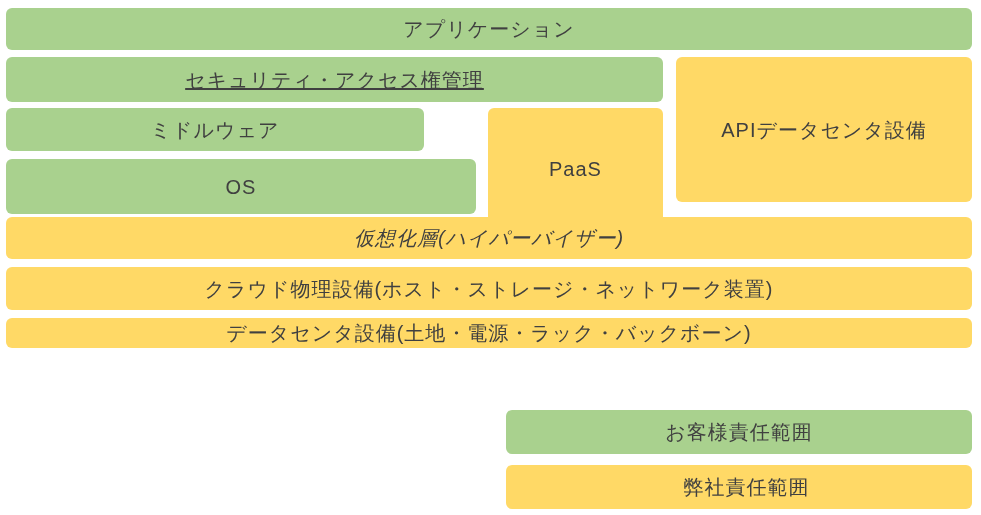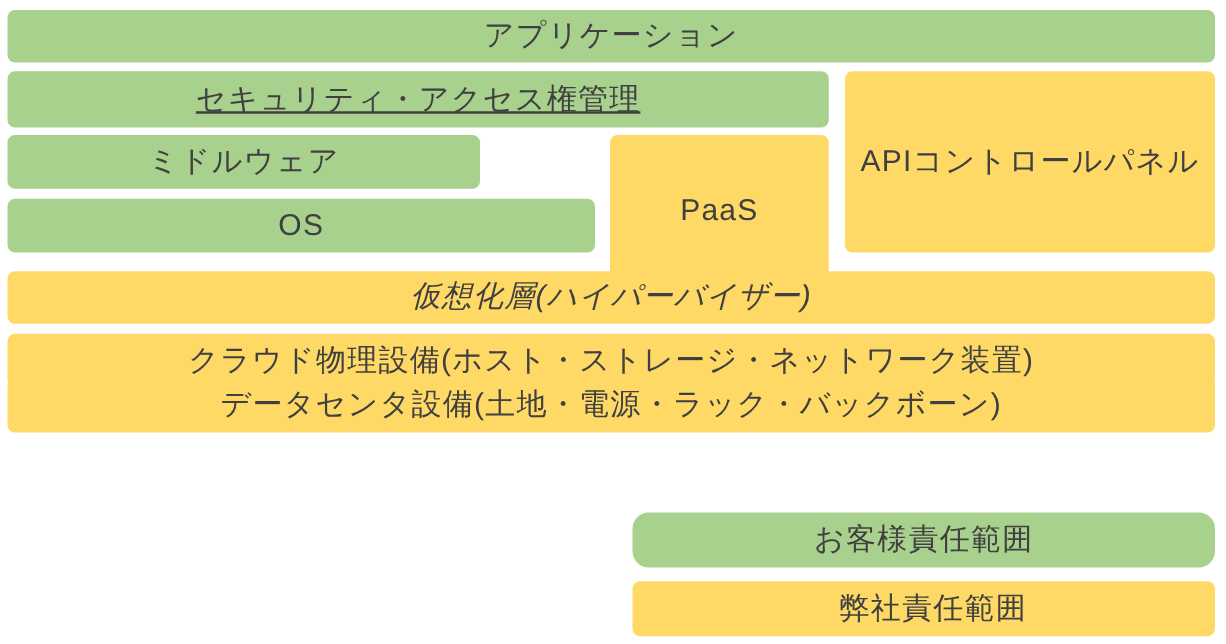--- a/index.html
+++ b/index.html
@@ -9,63 +9,63 @@
     background:#ffffff;
     font-family:"Liberation Sans","DejaVu Sans",sans-serif;
     overflow:hidden;
   }
   .block{
     position:absolute;
     display:flex;
     align-items:center;
     justify-content:center;
     border-radius:6px;
-    font-size:24px;
+    font-size:20px;
     color:#404040;
     letter-spacing:1px;
     text-align:center;
     line-height:1.3;
     box-sizing:border-box;
   }
   .green{background:#A9D18E;}
   .yellow{background:#FFD966;}
 
   
   .r-app          {left:6px;  top:8px;   width:966px; height:42px;}
   .r-security     {left:6px;  top:57px;  width:657px; height:45px;text-decoration:underline;}
-  .r-middleware   {left:6px;  top:108px; width:378px; height:43px;}
-  .r-os           {left:6px;  top:159px; width:470px; height:43px;}
+  .r-middleware   {left:6px;  top:108px; width:418px; height:43px;}
+  .r-os           {left:6px;  top:159px; width:470px; height:55px;}
   .r-paas         {left:488px;top:108px; width:175px; height:122px;}
   .r-api          {left:676px;top:57px;  width:296px; height:145px; flex-direction:row;}
   .r-virt         {left:6px;  top:217px; width:966px; height:42px;font-style:italic;}
   .r-physical     {left:6px;  top:267px; width:966px; height:43px;text-align:right;}
-  .r-datacenter   {left:6px;  top:302px; width:966px; height:44px;}
+  .r-datacenter   {left:6px;  top:318px; width:966px; height:30px;}
 
   
-  .r-legend-customer{left:506px;top:410px;width:466px;height:44px;border-radius:13px;}
+  .r-legend-customer{left:506px;top:410px;width:466px;height:44px;}
   .r-legend-provider{left:506px;top:465px;width:466px;height:44px;padding-left:15px;}
 </style>
 </head>
 <body>
 
 <div class="canvas">
 
   <div class="block green r-app">アプリケーション</div>
 
   <div class="block green r-security">セキュリティ・アクセス権管理</div>
 
   <div class="block green r-middleware">ミドルウェア</div>
 
   <div class="block green r-os">OS</div>
 
   <div class="block yellow r-paas">PaaS</div>
 
   <div class="block yellow r-api">
     <span>API</span>
-    <span>コントロールパネル</span>
+    <span>データセンタ設備</span>
   </div>
 
   <div class="block yellow r-virt">仮想化層(ハイパーバイザー)</div>
 
   <div class="block yellow r-physical">クラウド物理設備(ホスト・ストレージ・ネットワーク装置)</div>
 
   <div class="block yellow r-datacenter">データセンタ設備(土地・電源・ラック・バックボーン)</div>
 
   <div class="block green r-legend-customer">お客様責任範囲</div>
 

